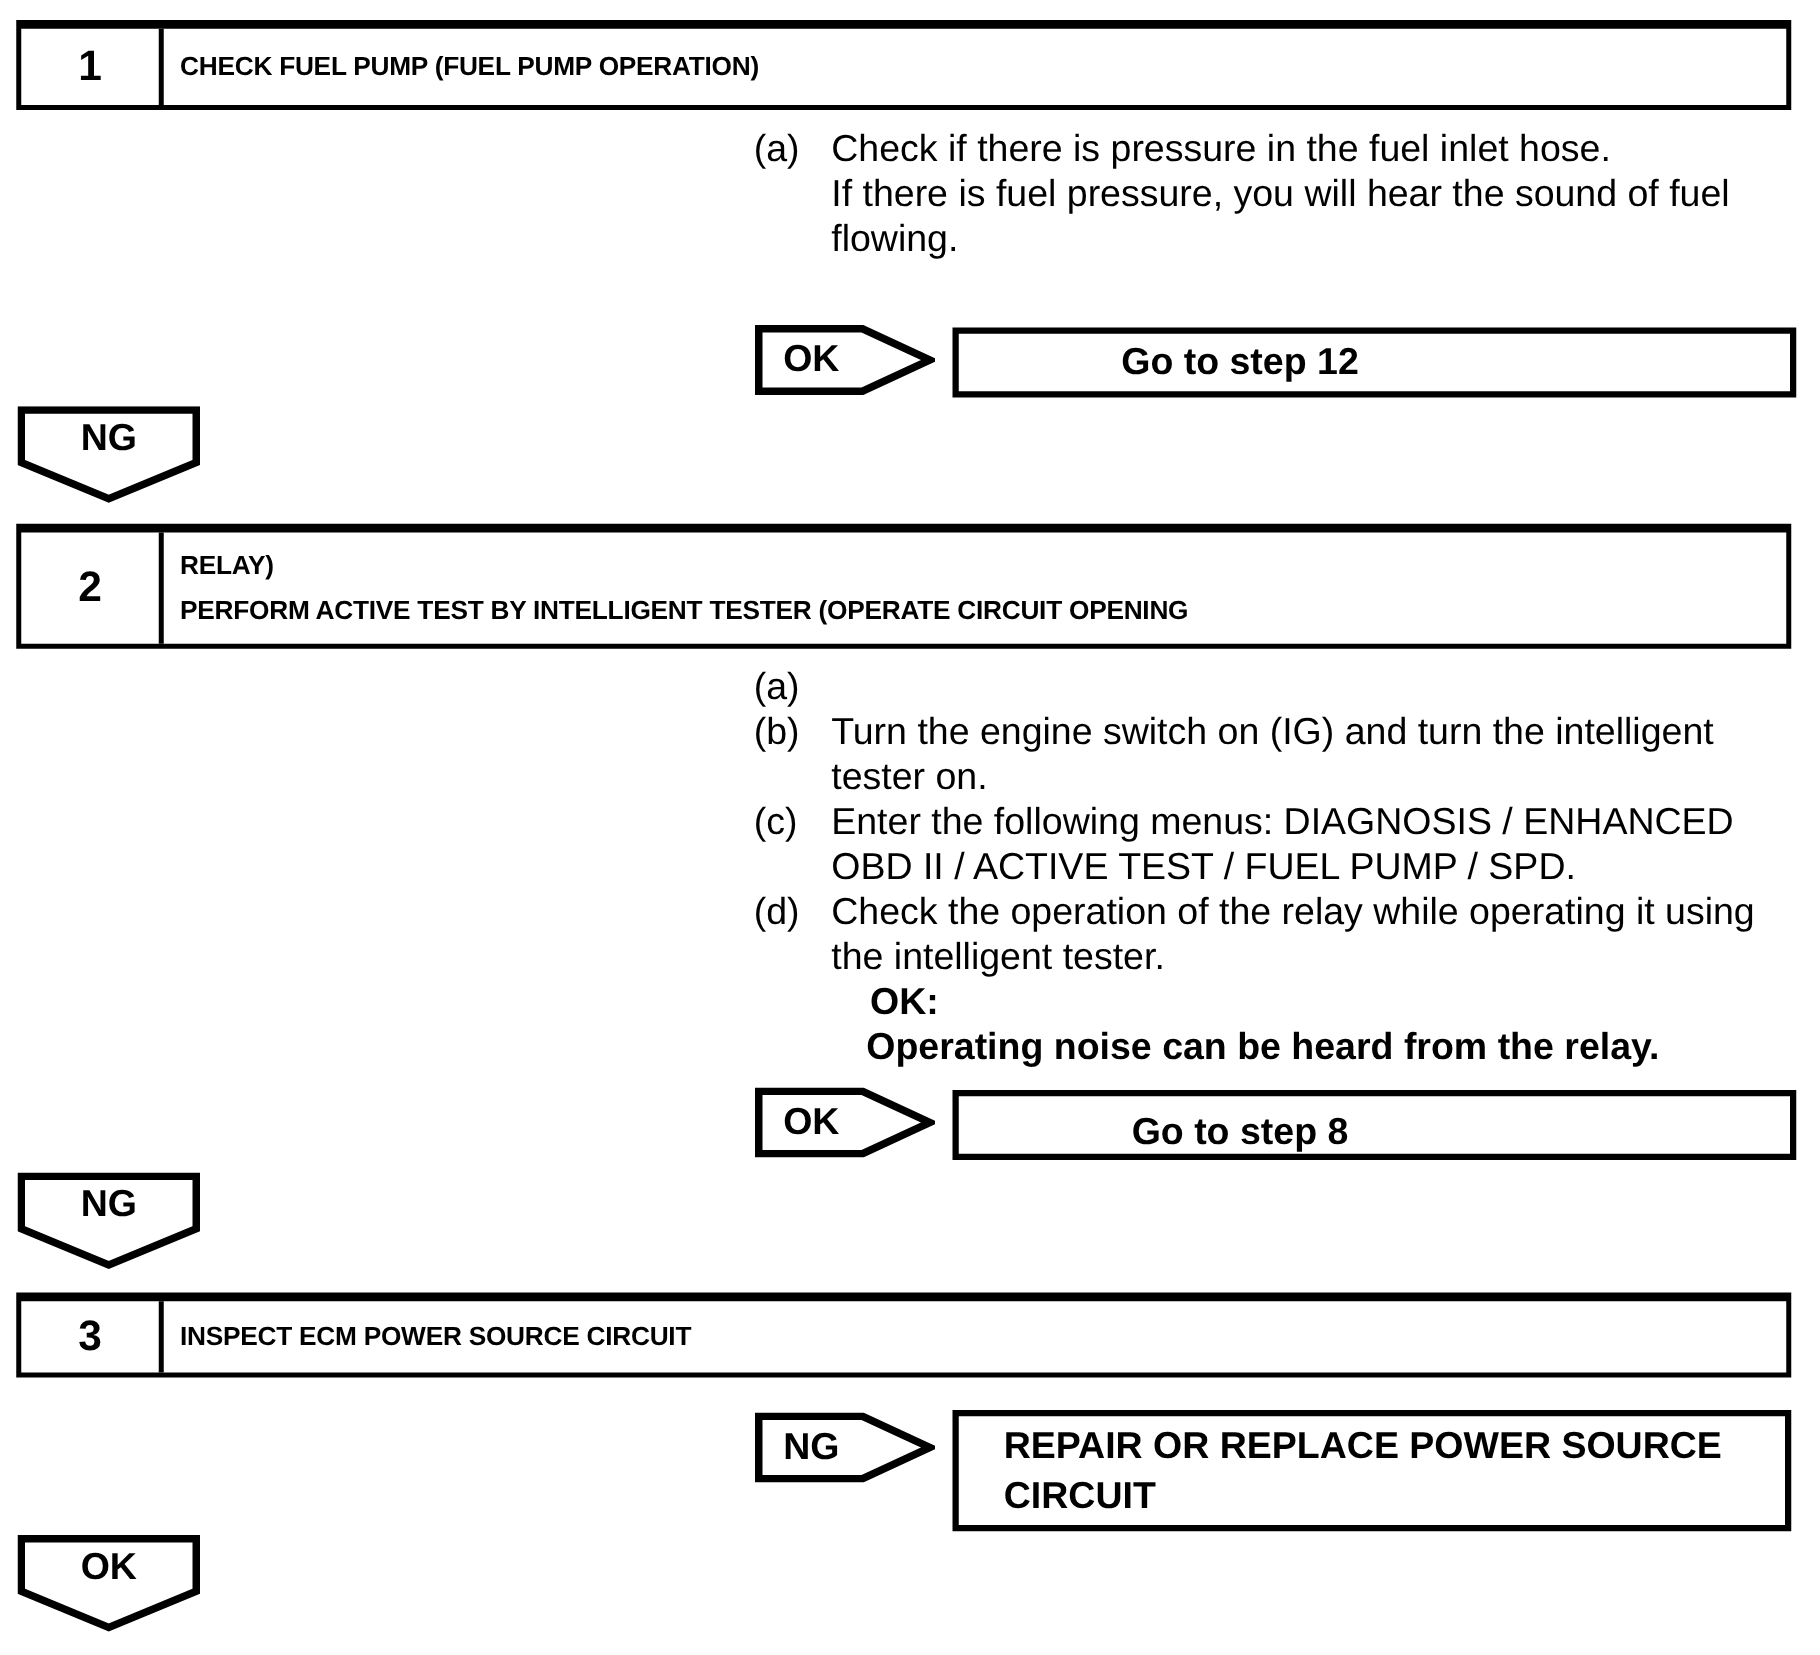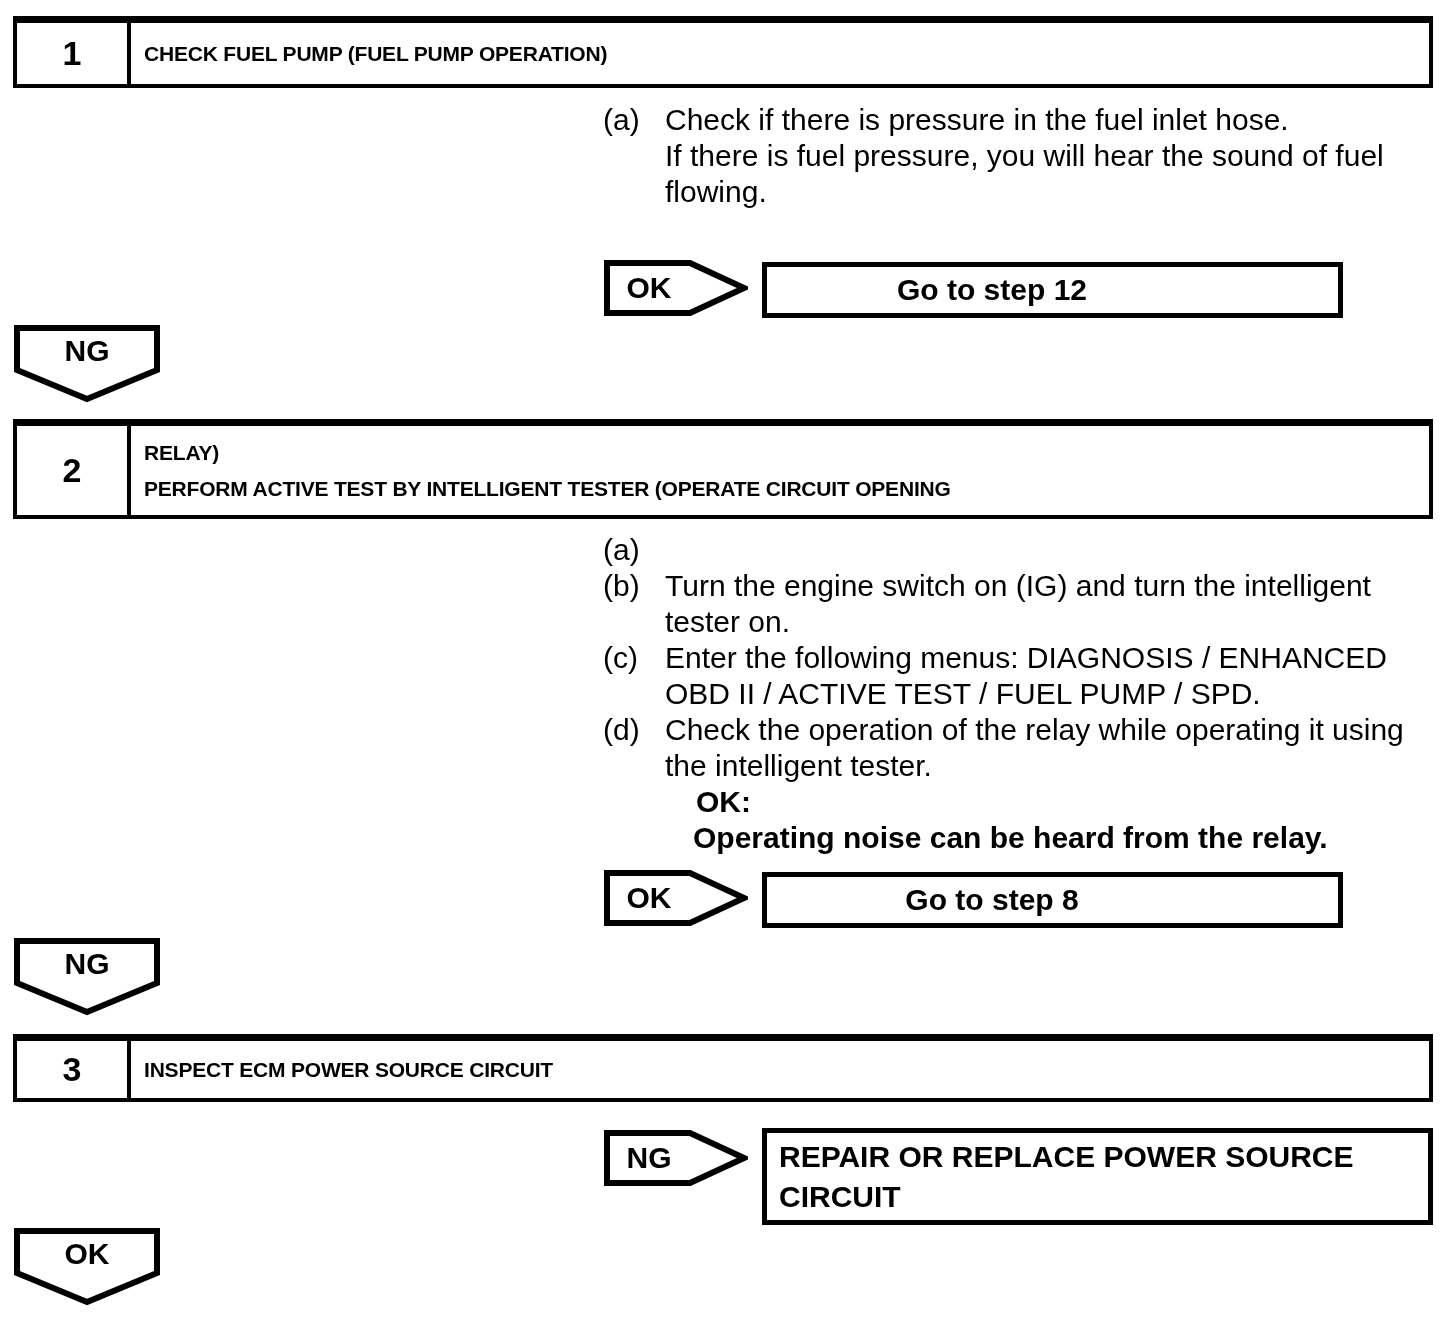--- a/index.html
+++ b/index.html
@@ -79,21 +79,21 @@
     line-height: 54px;
     text-align: center;
     font-weight: bold;
     font-size: 30px;
   }
 
   
   .goto-box {
     position: absolute;
     left: 762px;
-    width: 581px;
+    width: 675px;
     height: 56px;
     box-sizing: border-box;
     border: 5px solid #000;
     background: #fff;
     display: flex;
     align-items: center;
   }
   .goto-label {
     width: 450px;
     text-align: center;
@@ -109,21 +109,21 @@
     width: 671px;
     height: 97px;
     box-sizing: border-box;
     border: 5px solid #000;
     background: #fff;
     padding: 4px 0 0 12px;
     font-weight: bold;
     font-size: 30px;
     line-height: 40px;
   }
-  .action-line { white-space: nowrap; }
+  .action-line { white-space: nowrap; margin-left: 24px; }
 
   
   .flow-pentagon {
     position: absolute;
     left: 14px;
     width: 146px;
     height: 78px;
   }
   .flow-pentagon svg { position: absolute; left: 0; top: 0; }
   .flow-pentagon .pent-label {
@@ -213,21 +213,21 @@
     </div>
   </div>
 
   <div class="tag-arrow" style="top:870px;">
     <svg width="144" height="56" viewBox="0 0 144 56">
       <polygon points="3,3 86,3 140,28 86,53 3,53" fill="#ffffff" stroke="#000000" stroke-width="6"></polygon>
     </svg>
     <span class="tag-label">OK</span>
   </div>
 
-  <div class="goto-box" style="top:872px;">
+  <div class="goto-box" style="top:872px;align-items:flex-end;">
     <span class="goto-label">Go to step 8</span>
   </div>
 
   <div class="flow-pentagon" style="top:938px;">
     <svg width="146" height="78" viewBox="0 0 146 78">
       <polygon points="3,3 143,3 143,45 73,74 3,45" fill="#ffffff" stroke="#000000" stroke-width="6"></polygon>
     </svg>
     <span class="pent-label">NG</span>
   </div>
 

